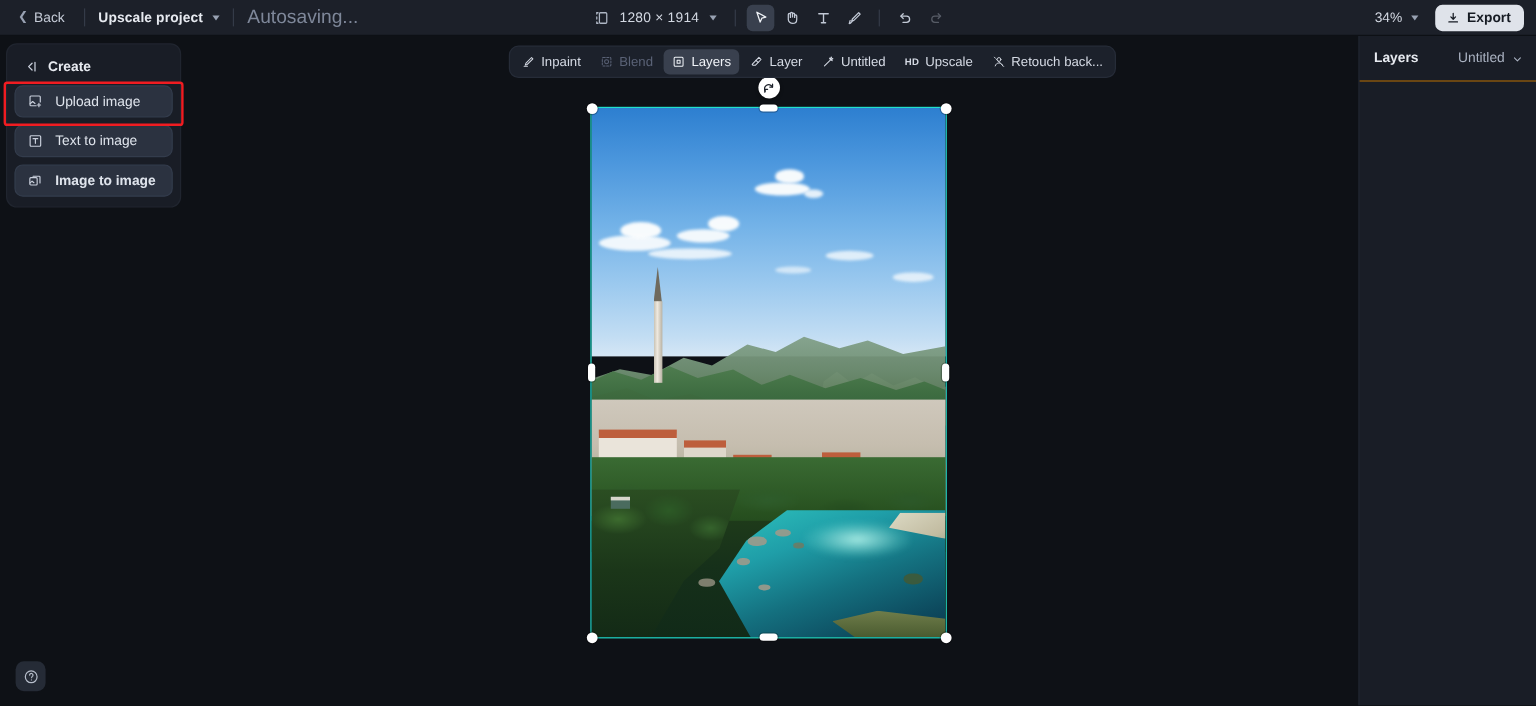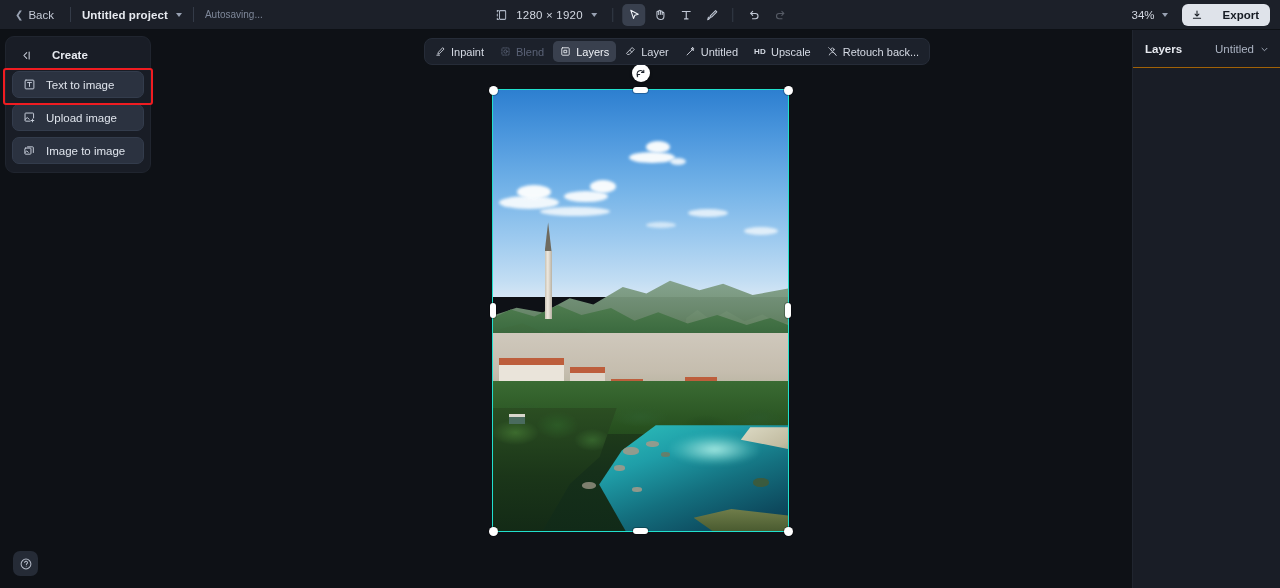--- a/index.html
+++ b/index.html
@@ -27,21 +27,21 @@
     cursor: pointer;
   }
   .chev-left { font-size: 10px; color: #98a1b2; line-height: 1; }
   .vdiv { width: 1px; height: 15px; background: #343b48; margin: 0 11px; }
   .proj-name { color: #e7eaf0; font-size: 11.5px; font-weight: bold; letter-spacing: .1px; }
   .caret {
     width: 0; height: 0; margin-left: 8px;
     border-left: 3.5px solid transparent; border-right: 3.5px solid transparent;
     border-top: 4px solid #98a1b2; cursor: pointer;
   }
-  .autosave { color: #7e8799; font-size: 10px; }
+  .autosave { color: #7e8799; font-size: 16px; }
 
   .tb-center {
     position: absolute; left: 50%; transform: translateX(-50%);
     display: flex; align-items: center; gap: 0;
     height: 30px;
   }
   .size-grp { display: flex; align-items: center; gap: 8px; padding: 0 6px; cursor: pointer; }
   .size-txt { color: #d3d8e2; font-size: 11.5px; letter-spacing: .2px; }
   .tool-grp { display: flex; align-items: center; gap: 3px; }
   .tool-btn {
@@ -53,47 +53,47 @@
   .tool-btn.disabled { opacity: .35; cursor: default; }
   .vdiv2 { width: 1px; height: 14px; background: #343b48; margin: 0 9px; }
 
   .tb-right {
     position: absolute; right: 10px; top: 0; height: 30px;
     display: flex; align-items: center; gap: 10px;
   }
   .zoom-grp { display: flex; align-items: center; gap: 7px; cursor: pointer; padding: 3px 4px; }
   .zoom-txt { color: #d3d8e2; font-size: 11.5px; }
   .export-btn {
-    display: flex; align-items: center; gap: 20px;
+    display: flex; align-items: center; gap: 6px;
     background: #dfe3ea; color: #161b23;
     font-size: 11.5px; font-weight: bold;
     padding: 5px 11px 5px 9px; border-radius: 6px; cursor: pointer;
   }
 
   
   .left-panel {
     position: absolute; left: 5px; top: 36px; width: 146px;
     background: #191d26; border-radius: 9px;
     padding: 6px 6px 8px 6px;
     z-index: 30;
     border: 1px solid #20252f;
   }
   .lp-head {
-    display: flex; gap: 20px;
+    display: flex; align-items: center; gap: 8px;
     padding: 6px 6px 9px 7px;
   }
   .lp-title { color: #e7eaf0; font-size: 11.5px; font-weight: bold; }
   .lp-item {
     display: flex; align-items: center; gap: 10px;
     height: 27px; padding: 0 10px;
     background: #2b3240; border: 1px solid #333c4c;
     border-radius: 7px; margin-bottom: 6px;
     color: #dfe4ec; font-size: 11.5px; cursor: pointer;
   }
-  .lp-item:last-child { margin-bottom: 0; }
+  .lp-item:last-child { margin-bottom: 0; font-weight: bold; }
   .hl-box {
     position: absolute; left: 3px; top: 68px; width: 150px; height: 37px;
     border: 2.5px solid #f01c21; border-radius: 3px;
     pointer-events: none; z-index: 35;
   }
 
   
   .canvas-toolbar {
     position: absolute; left: 424px; top: 38px;
     display: flex; align-items: center; gap: 2px;
@@ -297,35 +297,35 @@
 
 <div class="app">
 
   <div class="topbar">
     <div class="tb-left">
       <div class="back-btn">
         <span class="chev-left">❮</span>
         <span>Back</span>
       </div>
       <div class="vdiv"></div>
-      <span class="proj-name">Untitled project</span>
+      <span class="proj-name">Upscale project</span>
       <div class="caret"></div>
       <div class="vdiv"></div>
       <span class="autosave">Autosaving...</span>
     </div>
 
     <div class="tb-center">
       <div class="size-grp">
         <span>
           <svg width="14" height="14" viewBox="0 0 16 16" fill="none" stroke="#aeb6c4" stroke-width="1.2">
             <rect x="6" y="3" width="7" height="10" rx="1"></rect>
             <path d="M3.5 4.2V3h1.2M3.5 11.8V13h1.2M3.5 7v2" stroke-linecap="round"></path>
           </svg>
         </span>
-        <span class="size-txt">1280 × 1920</span>
+        <span class="size-txt">1280 × 1914</span>
         <div class="caret" style="margin-left:1px"></div>
       </div>
       <div class="vdiv2"></div>
       <div class="tool-grp">
         <div class="tool-btn active">
           <svg width="14" height="14" viewBox="0 0 16 16" fill="none" stroke="#eef1f6" stroke-width="1.25" stroke-linejoin="round">
             <path d="M4 2.5l8.5 4.6-3.8 1.1-1.6 3.7z"></path>
           </svg>
         </div>
         <div class="tool-btn">
@@ -384,36 +384,36 @@
         <svg width="13" height="13" viewBox="0 0 16 16" fill="none" stroke="#c9cfdb" stroke-width="1.3" stroke-linecap="round" stroke-linejoin="round">
           <path d="M9.5 4.5L6 8l3.5 3.5M12.5 3.6v8.8"></path>
         </svg>
       </span>
       <span class="lp-title">Create</span>
     </div>
 
     <div class="lp-item">
       <span>
         <svg width="13" height="13" viewBox="0 0 16 16" fill="none" stroke="#c9cfdb" stroke-width="1.2" stroke-linecap="round" stroke-linejoin="round">
-          <rect x="2.6" y="2.6" width="10.8" height="10.8" rx="1"></rect>
-          <path d="M5.6 5.6h4.8M8 5.6v4.8"></path>
-        </svg>
-      </span>
-      <span>Text to image</span>
-    </div>
-
-    <div class="lp-item">
-      <span>
-        <svg width="13" height="13" viewBox="0 0 16 16" fill="none" stroke="#c9cfdb" stroke-width="1.2" stroke-linecap="round" stroke-linejoin="round">
           <path d="M13 8.6V3.4a.9.9 0 00-.9-.9H3.4a.9.9 0 00-.9.9v8.2a.9.9 0 00.9.9h5.3"></path>
           <path d="M2.6 10.4l2.6-2.3 2.4 2"></path>
           <path d="M11.6 10v3.4M9.9 11.7h3.4"></path>
         </svg>
       </span>
       <span>Upload image</span>
+    </div>
+
+    <div class="lp-item">
+      <span>
+        <svg width="13" height="13" viewBox="0 0 16 16" fill="none" stroke="#c9cfdb" stroke-width="1.2" stroke-linecap="round" stroke-linejoin="round">
+          <rect x="2.6" y="2.6" width="10.8" height="10.8" rx="1"></rect>
+          <path d="M5.6 5.6h4.8M8 5.6v4.8"></path>
+        </svg>
+      </span>
+      <span>Text to image</span>
     </div>
 
     <div class="lp-item">
       <span>
         <svg width="13" height="13" viewBox="0 0 16 16" fill="none" stroke="#c9cfdb" stroke-width="1.2" stroke-linecap="round" stroke-linejoin="round">
           <rect x="2.3" y="5" width="7.5" height="7.5" rx="1"></rect>
           <path d="M5.6 3.5h6.2a.9.9 0 01.9.9v6.1"></path>
           <path d="M2.6 10.4l2-1.8 1.9 1.6"></path>
         </svg>
       </span>

